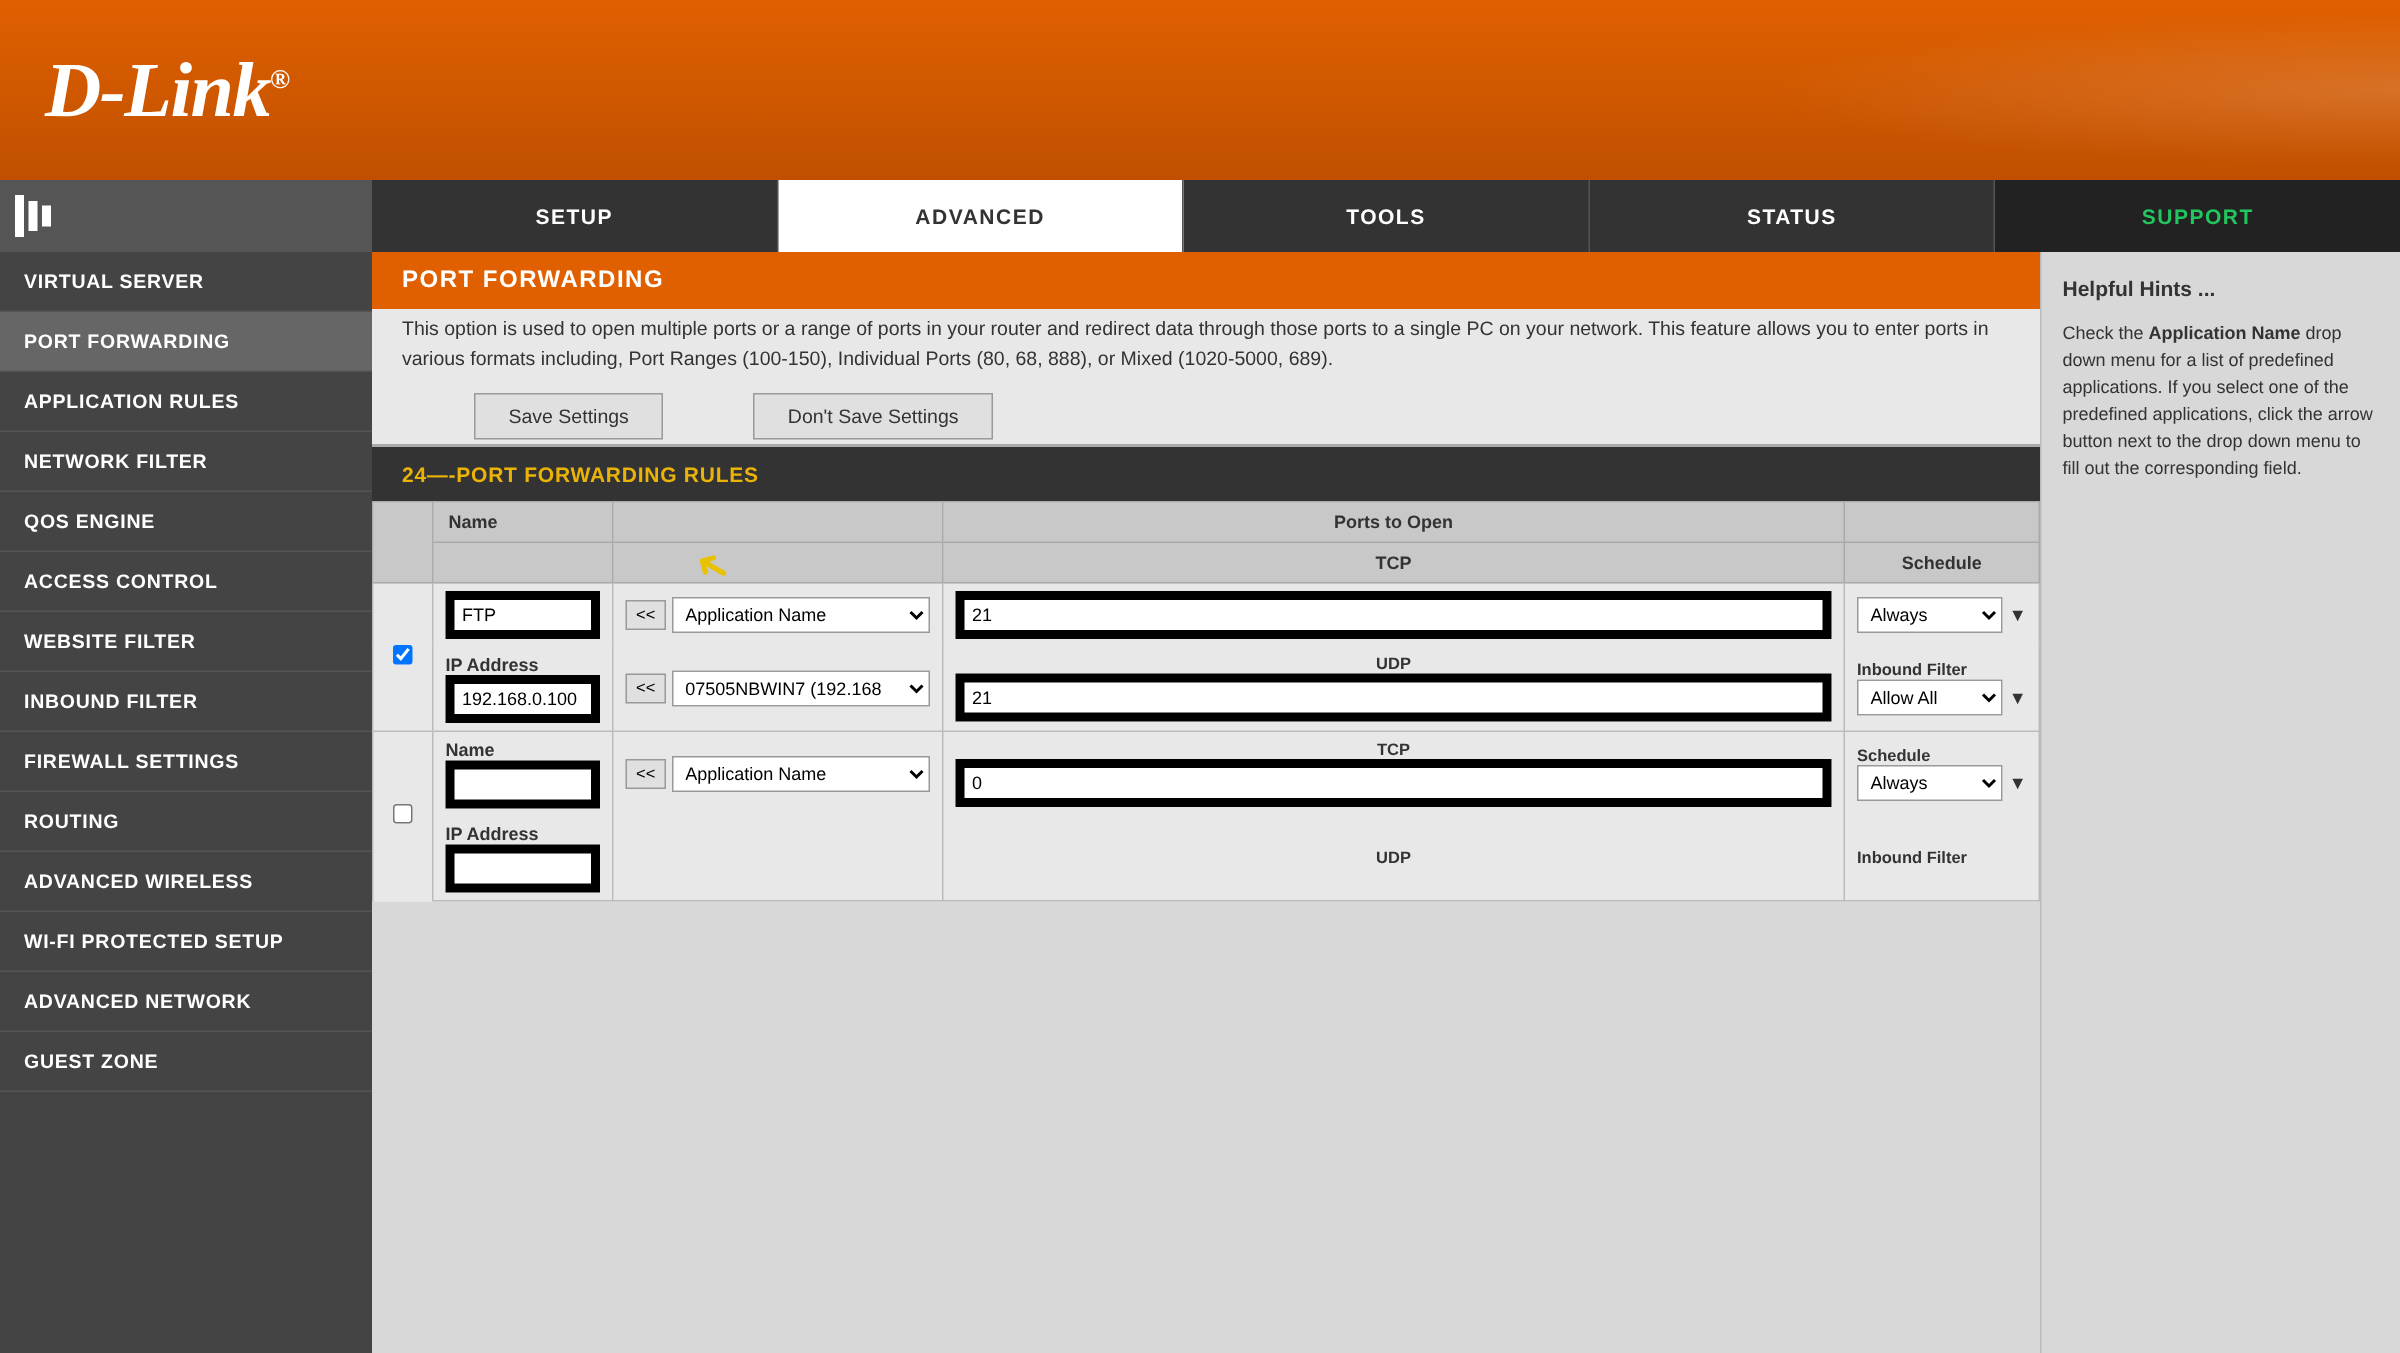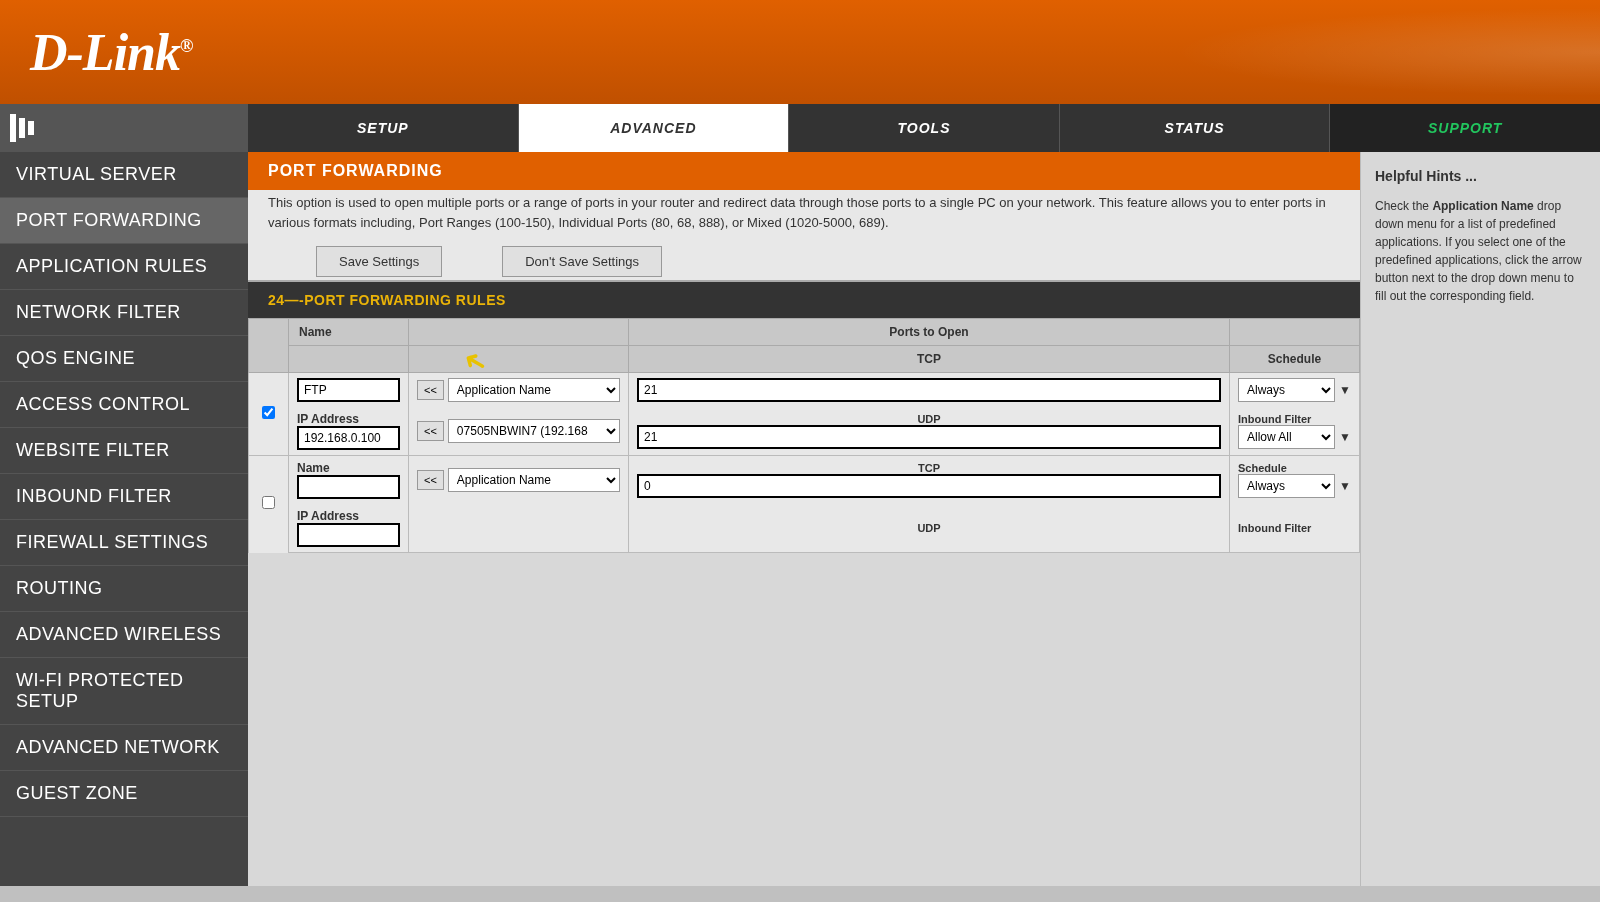--- a/index.html
+++ b/index.html
@@ -1,21 +1,21 @@
 <!DOCTYPE html>
 <html><head>
   <meta charset="utf-8">
   <style>
     * { box-sizing: border-box; margin: 0; padding: 0; }
     body { font-family: Arial, sans-serif; font-size: 13px; background: #c0c0c0; width: 1600px; min-height: 902px; overflow: hidden; }
 
     
     .header {
       background: linear-gradient(to bottom, #e06000, #c05000);
-      height: 104px;
+      height: 120px;
       display: flex;
       align-items: center;
       padding: 0 30px;
       position: relative;
       overflow: hidden;
     }
     .header::after {
       content: '';
       position: absolute;
       right: 0; top: 0; bottom: 0;
@@ -34,21 +34,20 @@
       font-size: 18px;
       vertical-align: super;
     }
 
     
     .nav-tabs {
       display: flex;
       background: #333;
       height: 48px;
       align-items: stretch;
-      font-style: italic;
     }
     .nav-logo-area {
       width: 248px;
       background: #555;
       display: flex;
       align-items: center;
       padding: 0 10px;
       flex-shrink: 0;
     }
     .nav-logo-stripes {
@@ -101,22 +100,22 @@
     .sidebar {
       width: 248px;
       background: #444;
       flex-shrink: 0;
       overflow-y: auto;
     }
     .sidebar-item {
       display: block;
       padding: 12px 16px;
       color: white;
-      font-size: 18px;
-      font-weight: normal;
+      font-size: 13px;
+      font-weight: bold;
       letter-spacing: 0.5px;
       border-bottom: 1px solid #555;
       cursor: pointer;
       text-decoration: none;
     }
     .sidebar-item.active { background: #666; }
 
     
     .content-area {
       flex: 1;
@@ -189,21 +188,21 @@
       border: 1px solid #bbb;
       padding: 5px 8px;
       font-size: 12px;
       color: #333;
       background: #e8e8e8;
       vertical-align: middle;
     }
     .rules-table input[type="text"] {
       width: 100%;
       padding: 3px 5px;
-      border: 2px solid #000000;
+      border: 6px solid #000000;
       font-size: 12px;
       background: white;
     }
     .rules-table select {
       padding: 3px 4px;
       border: 1px solid #999;
       font-size: 12px;
       background: white;
       width: 100%;
     }

